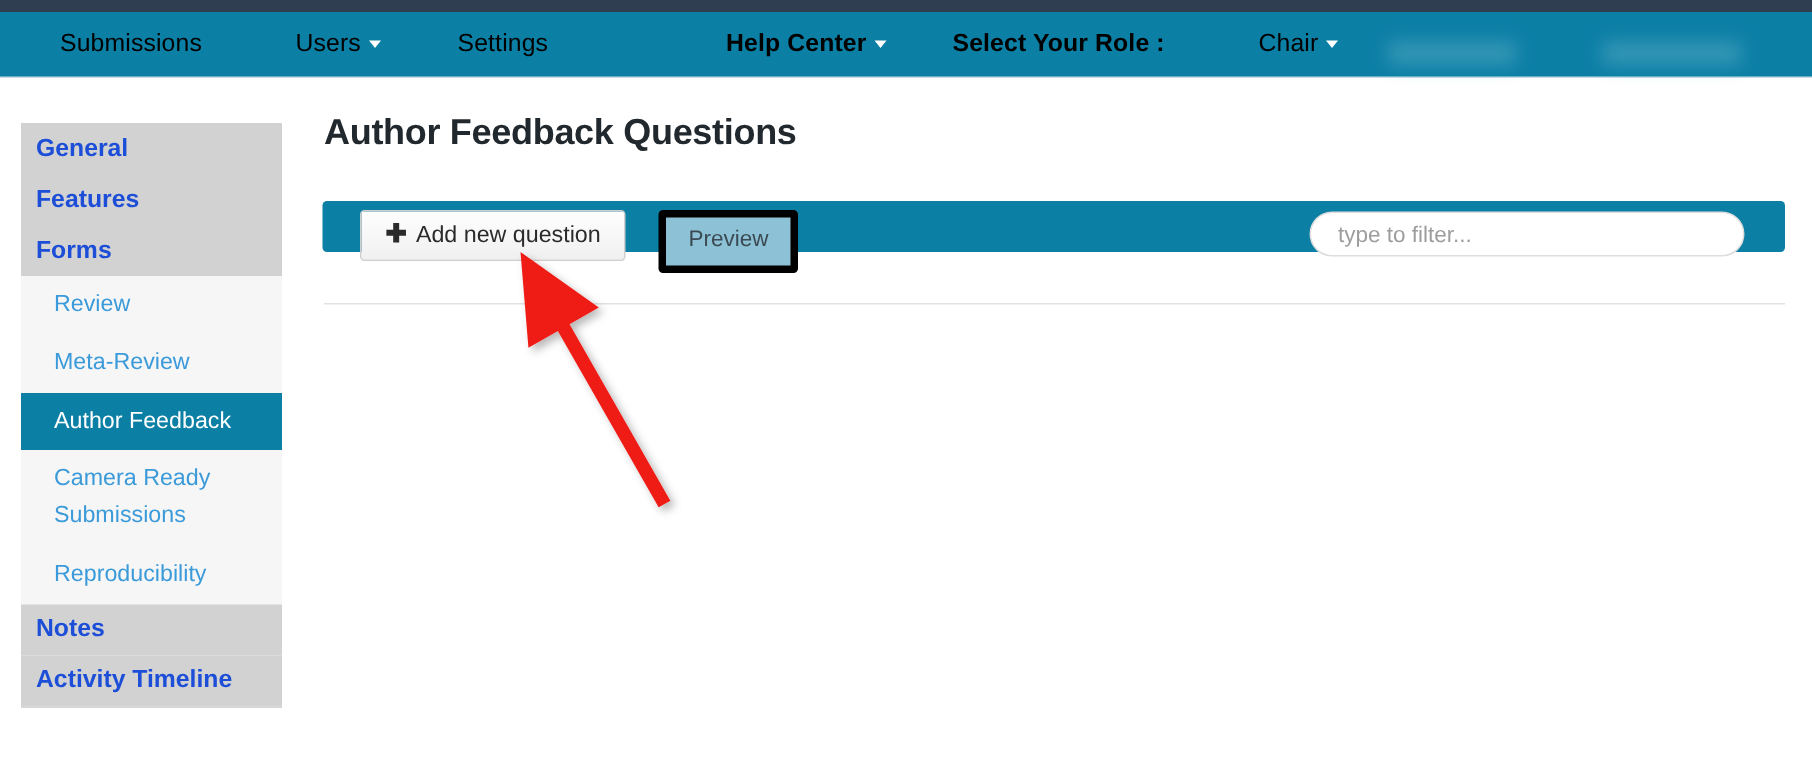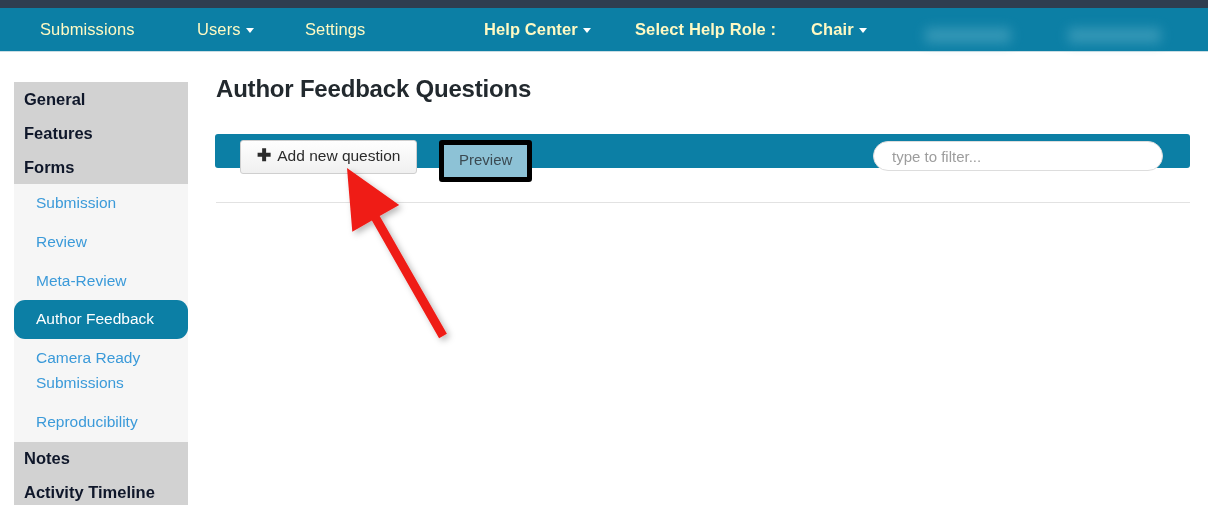--- a/index.html
+++ b/index.html
@@ -32,41 +32,41 @@
     height: 44px;
     background: #0c7fa5;
     border-bottom: 1px solid #c9dde4;
     box-sizing: border-box;
   }
   .nav-item {
     position: absolute;
     top: 0;
     height: 43px;
     line-height: 43px;
-    color: #fef9c3;
+    color: #000000;
     font-size: 16.5px;
     white-space: nowrap;
     cursor: pointer;
     letter-spacing: 0.1px;
   }
   .caret {
     display: inline-block;
     width: 0; height: 0;
     margin-left: 5px;
     vertical-align: middle;
     border-left: 4.5px solid transparent;
     border-right: 4.5px solid transparent;
     border-top: 5px solid #ffffff;
   }
   #nav-submissions { left: 40px; }
   #nav-users       { left: 197px; }
   #nav-settings    { left: 305px; }
   #nav-helpcenter  { left: 484px; font-weight: bold; }
   #nav-rolelabel   { left: 635px; font-weight: bold; }
-  #nav-role        { left: 811px; font-weight: bold; }
+  #nav-role        { left: 839px; font-weight: normal; }
 
   
   .redacted {
     position: absolute;
     border-radius: 3px;
     background: #3d9cba;
     filter: blur(6px);
     opacity: 0.85;
   }
   #redacted-1 { top: 20px; left: 925px; width: 86px; height: 15px; }
@@ -76,39 +76,38 @@
   .sidebar {
     position: absolute;
     top: 82px;
     left: 14px;
     width: 174px;
     background: #f6f6f6;
     border-bottom: 1px solid #d4d4d4;
   }
   .side-head {
     background: #d2d2d2;
-    color: #0f172a;
+    color: #1d4ed8;
     font-weight: bold;
     font-size: 16.5px;
     padding: 7.5px 0 7.5px 10px;
     box-sizing: border-box;
     cursor: pointer;
   }
   .side-sub {
     color: #3b9ad9;
     font-size: 15.5px;
     padding: 7px 0 7px 22px;
     box-sizing: border-box;
     cursor: pointer;
     line-height: 1.6;
   }
   .side-sub.active {
     background: #0c7fa5;
     color: #ffffff;
-    border-radius: 11px;
   }
 
   
   .page-title {
     position: absolute;
     top: 75px;
     left: 216px;
     font-size: 24px;
     font-weight: bold;
     color: #22292e;
@@ -213,36 +212,35 @@
 
   <div class="nav-item" id="nav-settings">
     <span>Settings</span>
   </div>
 
   <div class="nav-item" id="nav-helpcenter">
     <span>Help Center</span><span class="caret"></span>
   </div>
 
   <div class="nav-item" id="nav-rolelabel">
-    <span>Select Help Role :</span>
+    <span>Select Your Role :</span>
   </div>
 
   <div class="nav-item" id="nav-role">
     <span>Chair</span><span class="caret"></span>
   </div>
 
   <div class="redacted" id="redacted-1"></div>
   <div class="redacted" id="redacted-2"></div>
 </div>
 
 <div class="sidebar" id="sidebar">
     <div class="side-head"><span>General</span></div>
     <div class="side-head"><span>Features</span></div>
     <div class="side-head"><span>Forms</span></div>
-    <div class="side-sub"><span>Submission</span></div>
     <div class="side-sub"><span>Review</span></div>
     <div class="side-sub"><span>Meta-Review</span></div>
     <div class="side-sub active"><span>Author Feedback</span></div>
     <div class="side-sub"><span>Camera Ready Submissions</span></div>
     <div class="side-sub"><span>Reproducibility</span></div>
     <div class="side-head"><span>Notes</span></div>
     <div class="side-head"><span>Activity Timeline</span></div>
   </div>
 
 <div class="page-title">Author Feedback Questions</div>

